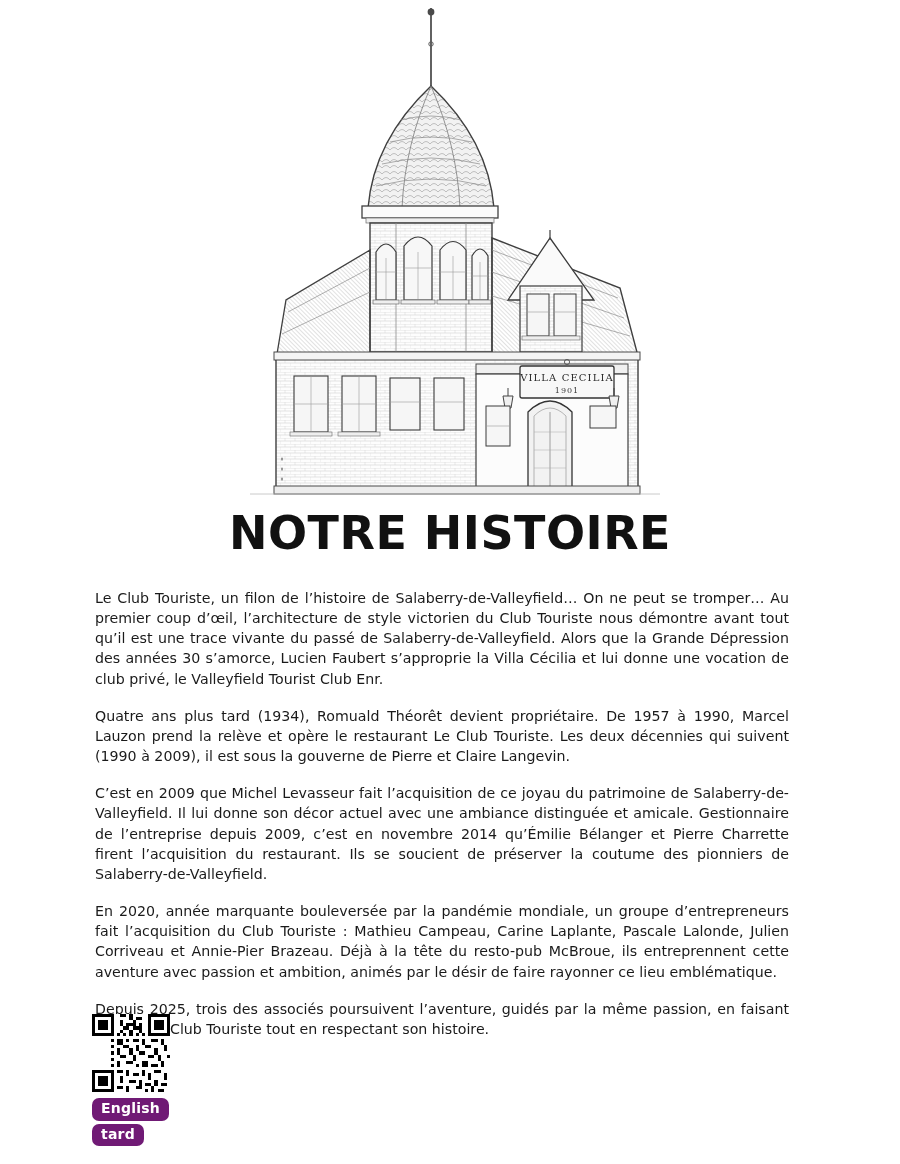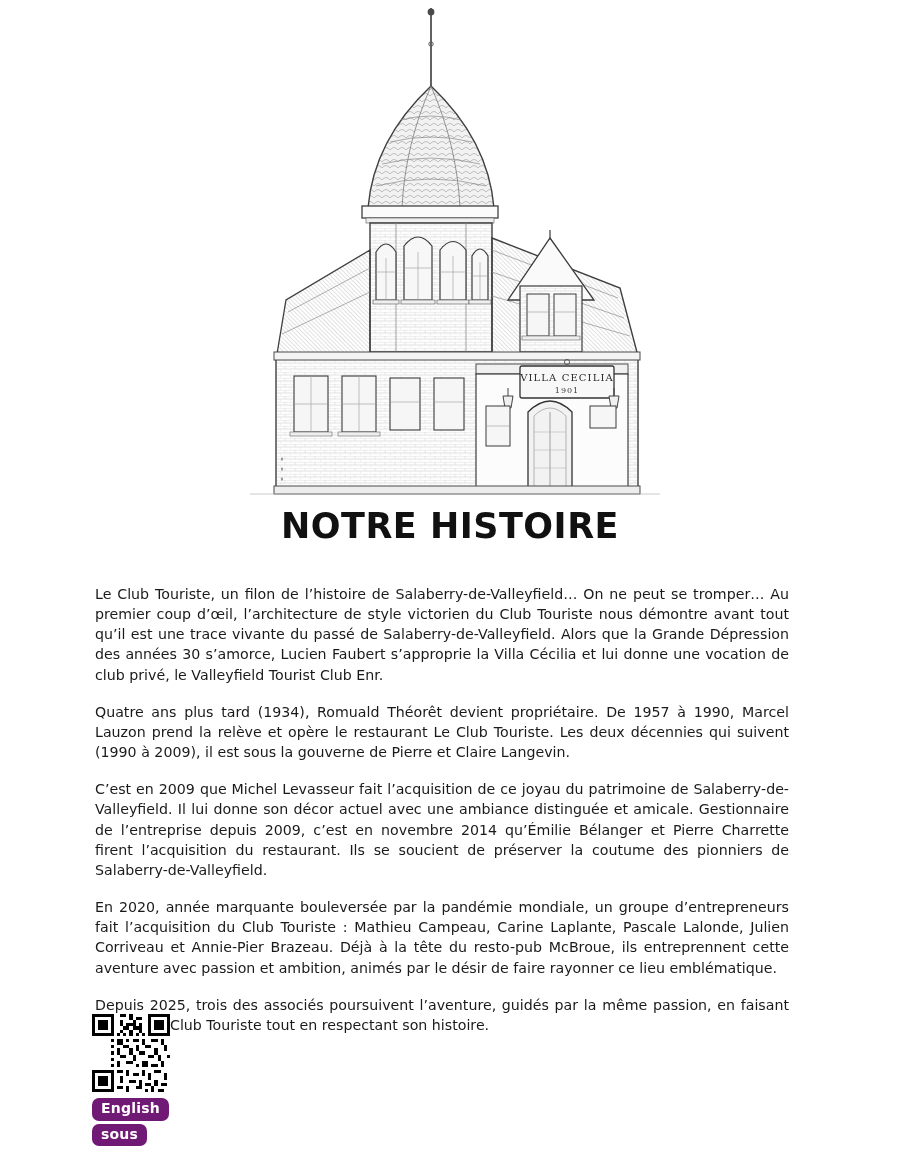--- a/index.html
+++ b/index.html
@@ -34,24 +34,24 @@
   .illustration {
     position: relative;
     width: 520px;
     height: 500px;
   }
   .illustration svg { display: block; }
 
   
   .title {
     text-align: center;
-    font-size: 35px;
+    font-size: 46px;
     font-weight: bold;
     letter-spacing: 0.5px;
-    margin: 6px 0 38px 0;
+    margin: 6px 0 28px 0;
     color: #111;
     font-family: "DejaVu Sans", sans-serif;
   }
 
   
   .content {
     padding: 0 95px 0 95px;
   }
   .para {
     text-align: justify;
@@ -348,17 +348,17 @@
         <rect x="8" y="23" width="2" height="1"></rect>
           <rect x="11" y="23" width="1" height="2"></rect>
         <rect x="14" y="23" width="2" height="1"></rect>
           <rect x="17" y="24" width="1" height="1"></rect>
         <rect x="19" y="23" width="1" height="2"></rect>
           <rect x="21" y="24" width="2" height="1"></rect>
       </g>
     </svg>
     <div class="lang-btns">
       <button class="lang-btn">English</button>
-      <button class="lang-btn">sous</button>
+      <button class="lang-btn">tard</button>
     </div>
   </div>
 
 </div>
 
 </body></html>

